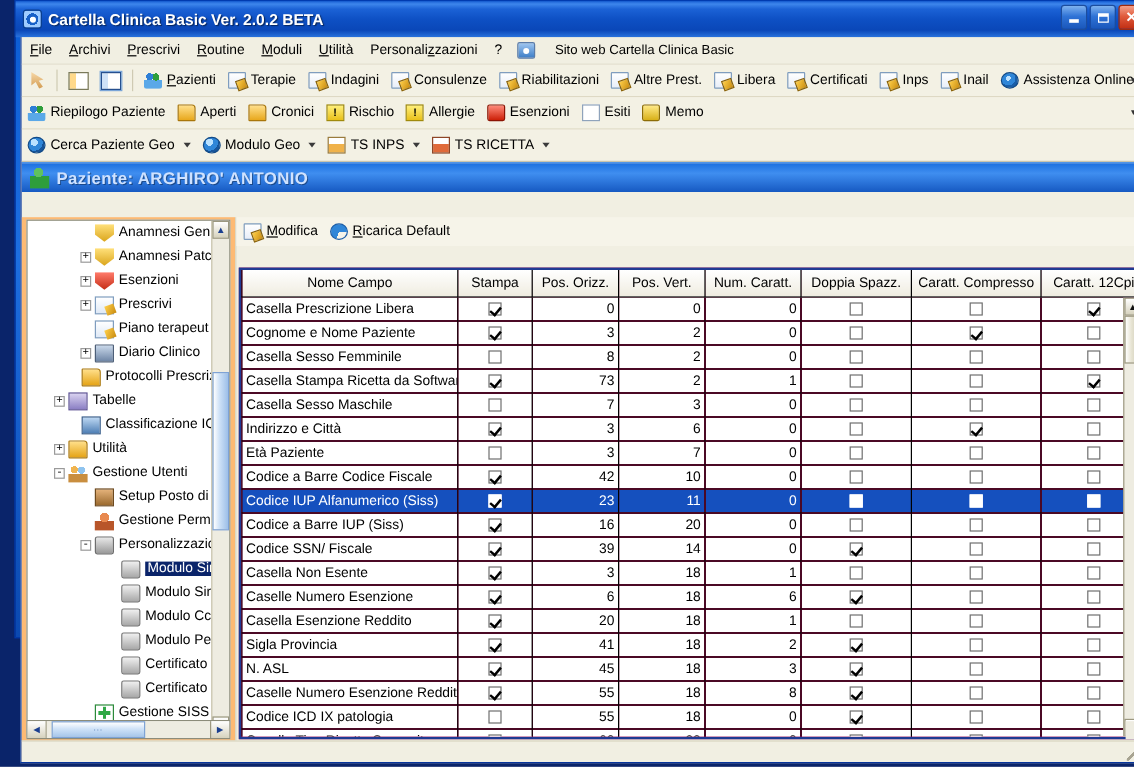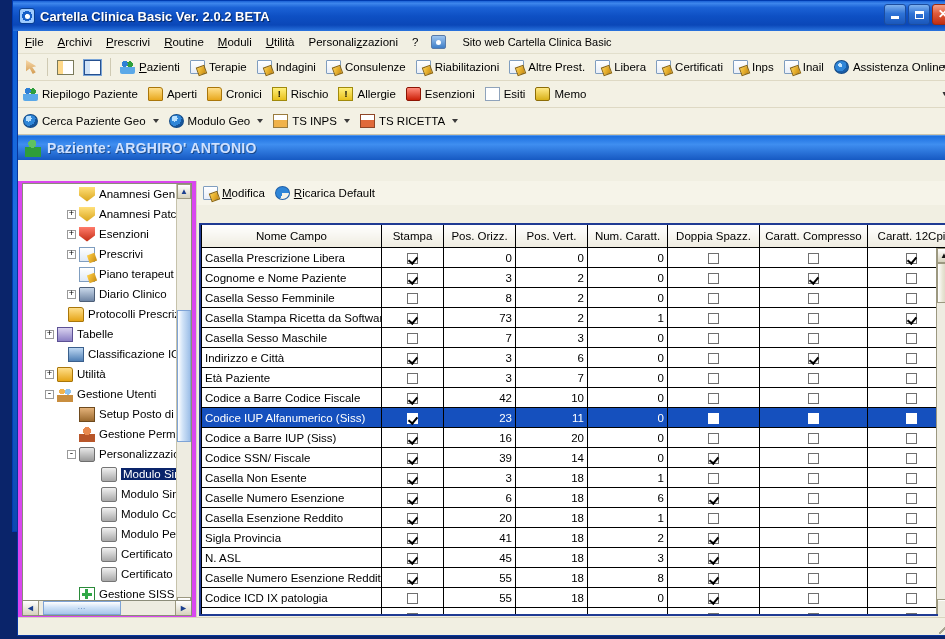--- a/index.html
+++ b/index.html
@@ -181,21 +181,21 @@
     text-align:center;
   }
 
   
   #main{
     position:absolute;left:0;top:150px;width:937px;height:455px;
     display:flex;
   }
   
   #tree-pane{
-    width:178px;height:455px;background:#d946ef;position:relative;
+    width:178px;height:455px;background:#fdba74;position:relative;
     box-sizing:border-box;
   }
   #tree-inner{
     position:absolute;left:4px;top:2px;width:170px;height:430px;
     background:#ffffff;border:1px solid #8c8c7a;box-sizing:border-box;
     overflow:hidden;
   }
   .tnode{
     height:20px;display:flex;align-items:center;white-space:nowrap;
     font-size:11.5px;color:#000;position:relative;

